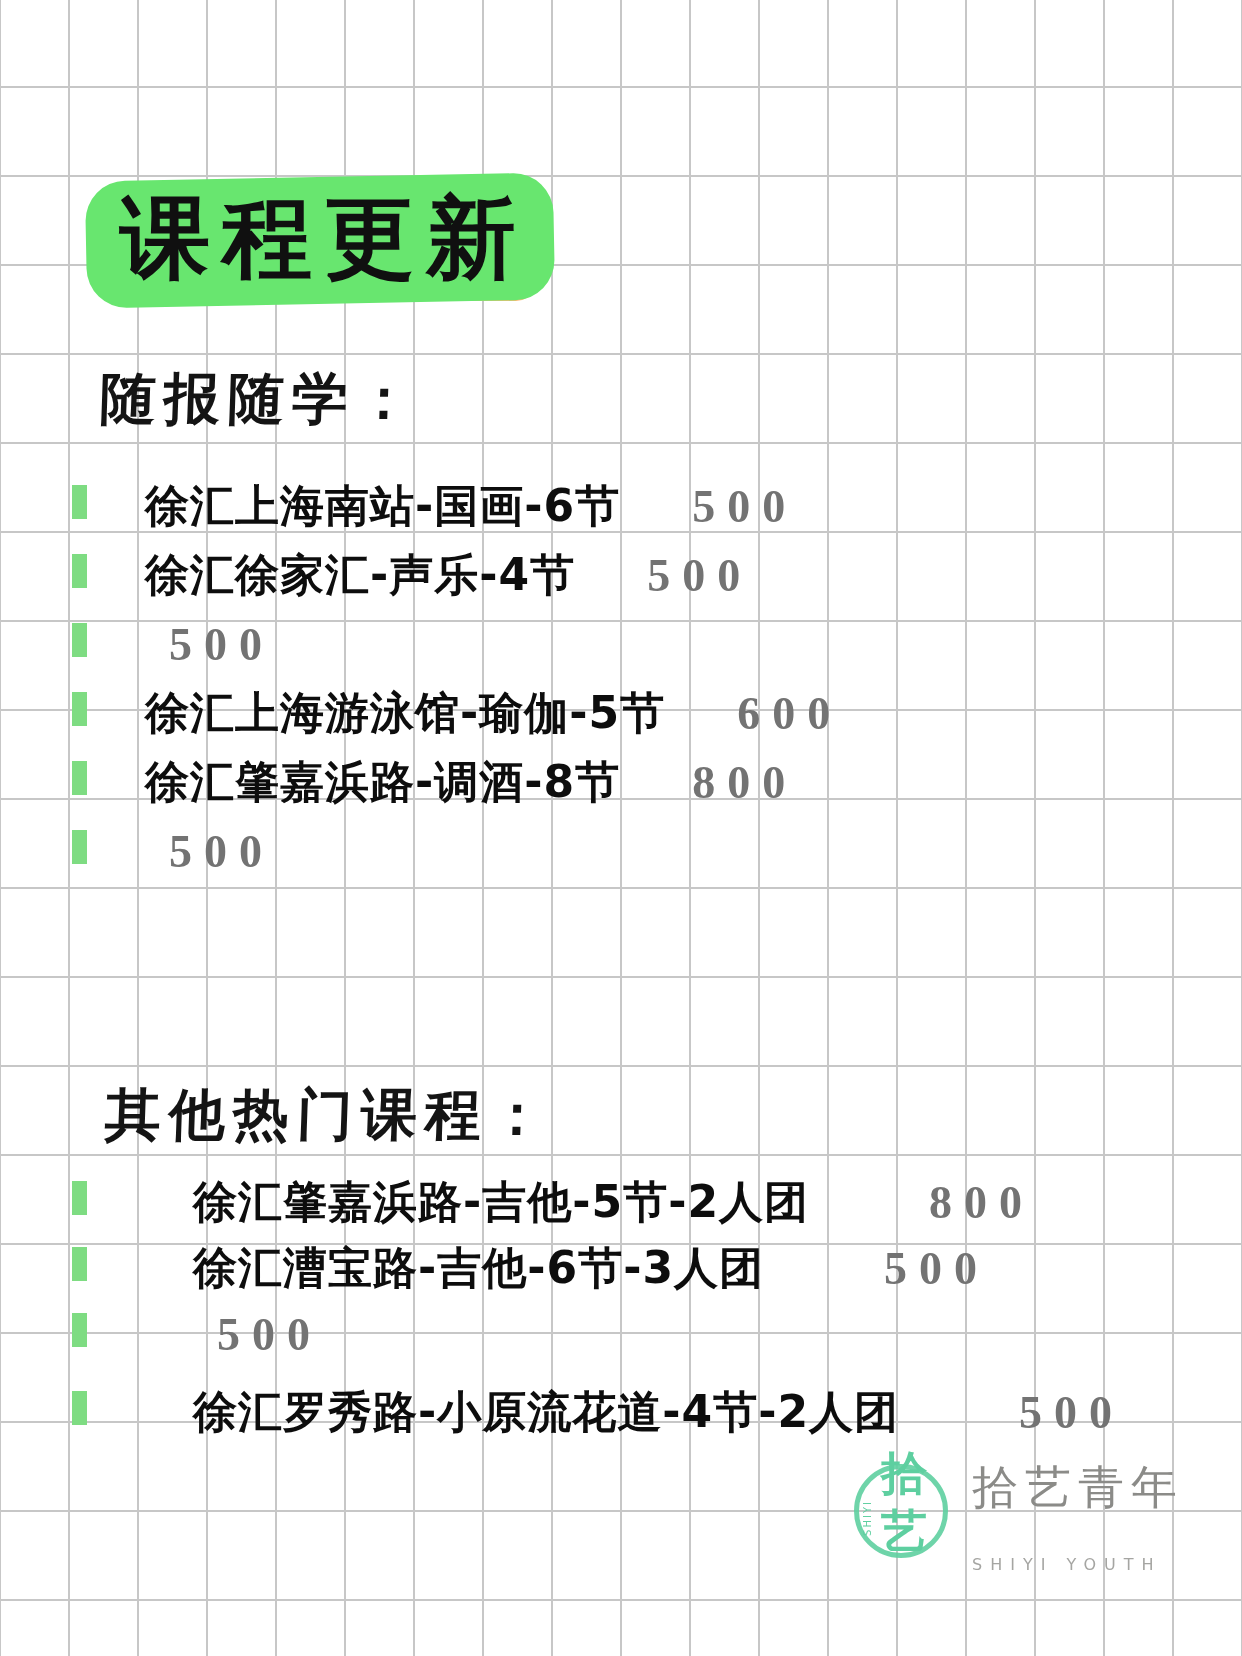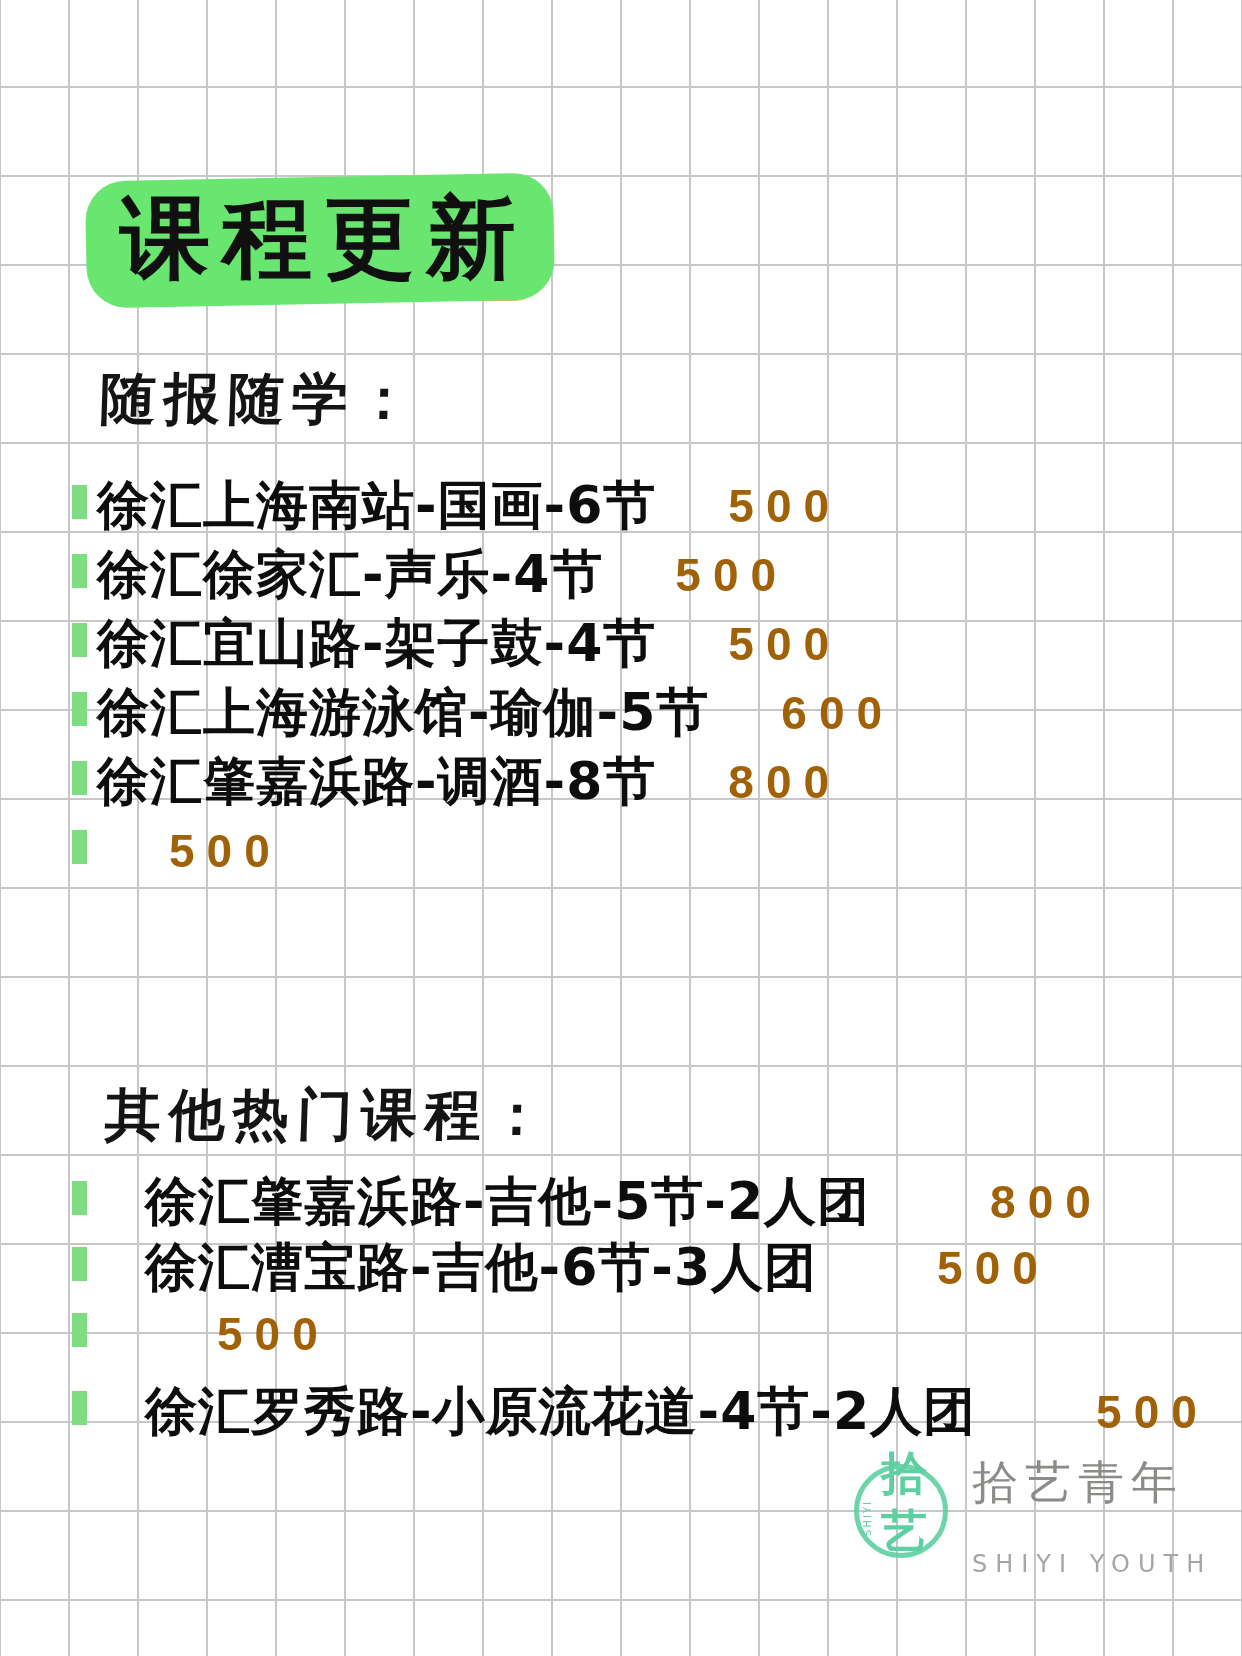--- a/index.html
+++ b/index.html
@@ -83,32 +83,33 @@
 
   .bullet {
     flex: none;
     width: 15px;
     height: 34px;
     background: #7edc82;
     margin-right: 10px;
     margin-top: -8px;
   }
   .label {
-    font-size: 52px;
+    font-size: 44px;
     font-weight: 700;
     letter-spacing: 1px;
     color: #0d0d0d;
+    margin-left: 48px;
   }
   .price {
-    font-family: Liberation Sans, sans-serif;
+    font-family: Liberation Serif, serif;
     font-size: 46px;
     font-weight: 700;
     letter-spacing: 12px;
     margin-left: 72px;
-    color: #a16207;
+    color: #737373;
   }
 
   
   .logo {
     position: absolute;
     top: 1452px;
     left: 852px;
     display: flex;
     align-items: center;
     gap: 16px;
@@ -155,21 +156,21 @@
   .logo-text { display: flex; flex-direction: column; gap: 28px; }
   .logo-name-cn {
     font-size: 46px;
     font-weight: 500;
     letter-spacing: 7px;
     color: #8b8b88;
     white-space: nowrap;
   }
   .logo-name-en {
     margin-top: 8px;
-    font-size: 24px;
+    font-size: 16px;
     font-weight: 400;
     letter-spacing: 8px;
     color: #a5a5a2;
     white-space: nowrap;
   }
 </style>
 </head>
 <body>
 
 <div class="title-box">
@@ -184,21 +185,20 @@
         <span class="label">徐汇上海南站-国画-6节</span>
         <span class="price">500</span>
       </li>
       <li class="course-row">
         <span class="bullet"></span>
         <span class="label">徐汇徐家汇-声乐-4节</span>
         <span class="price">500</span>
       </li>
       <li class="course-row">
         <span class="bullet"></span>
-        <span class="label">徐汇宜山路-架子鼓-4节</span>
         <span class="price">500</span>
       </li>
       <li class="course-row">
         <span class="bullet"></span>
         <span class="label">徐汇上海游泳馆-瑜伽-5节</span>
         <span class="price">600</span>
       </li>
       <li class="course-row">
         <span class="bullet"></span>
         <span class="label">徐汇肇嘉浜路-调酒-8节</span>

